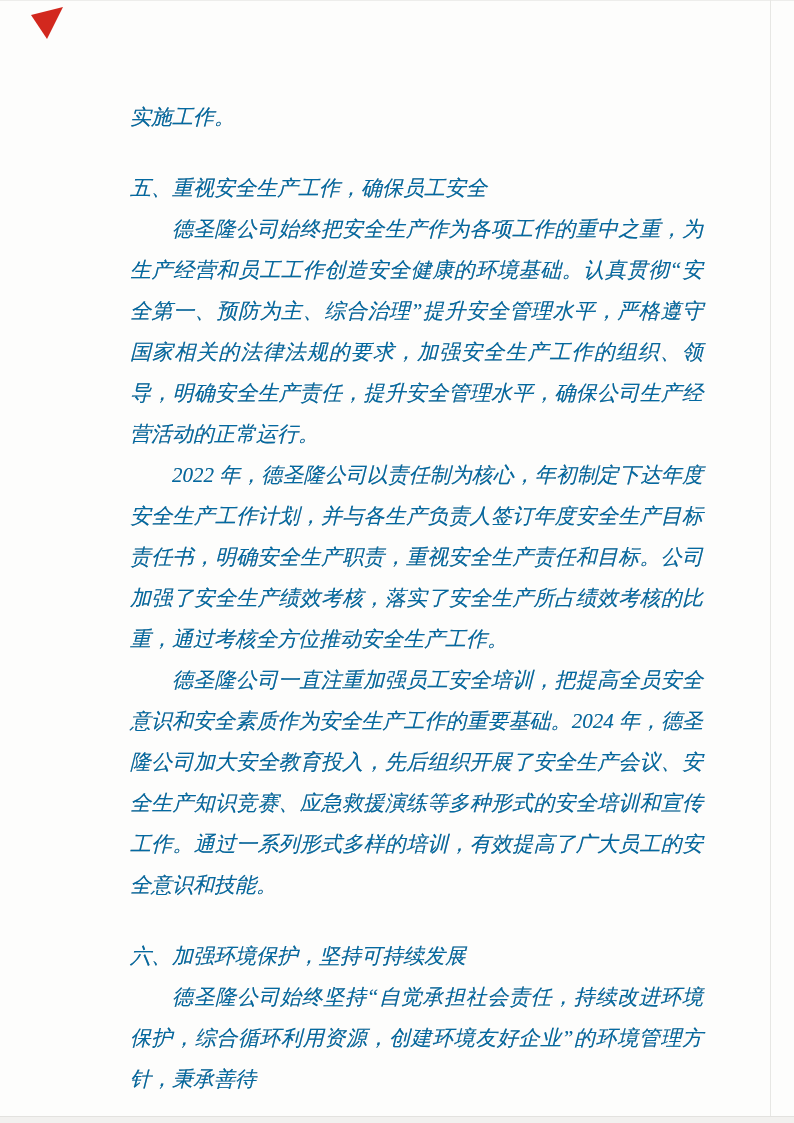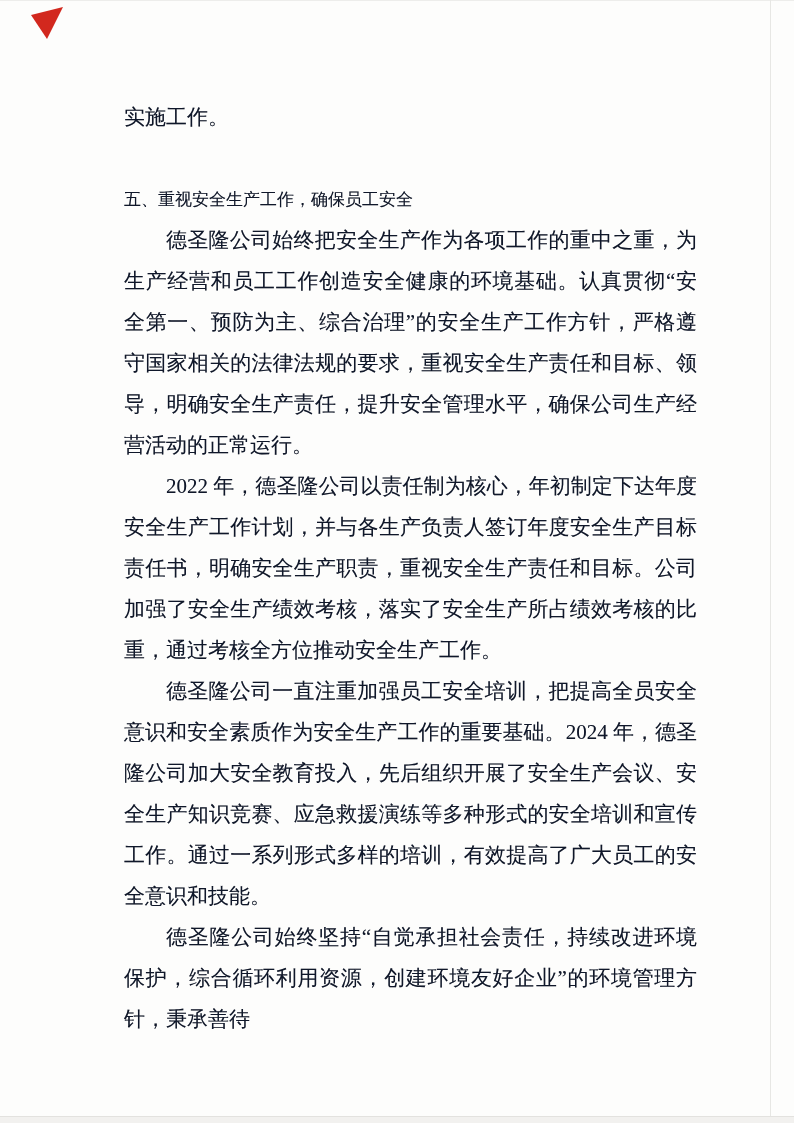--- a/index.html
+++ b/index.html
@@ -12,27 +12,28 @@
   }
   
   .edge-top    { position:absolute; top:0; left:0; right:0; height:1px; background:#ededeb; }
   .edge-right  { position:absolute; top:0; bottom:0; left:770px; width:1px; background:#e7e7e4; }
   .edge-bottom { position:absolute; left:0; right:0; top:1116px; height:7px;
                  background:#f2f1ef; border-top:1px solid #e3e2df; }
   
   .red-mark { position:absolute; left:30px; top:6px; width:34px; height:34px; }
   
   .text-col {
-    position:absolute; left:124px; top:97px; width:573px;
-    font-size:21px; line-height:41px; color:#0f172a;
+    position:absolute; left:130px; top:97px; width:573px;
+    font-size:21px; line-height:41px; color:#0369a1;
     text-align:justify; text-justify:inter-character;
     text-shadow:0 0 0.6px rgba(70,70,70,0.45);
+    font-style:italic;
   }
   .text-col p, .text-col h2 { margin:0; padding:0; }
-  .text-col h2 { font-size:17px; font-weight:normal; margin-top:41px; }
+  .text-col h2 { font-size:21px; font-weight:normal; margin-top:30px; }
   .para { text-indent:2em; }
   .cont { text-align:left; }
 </style>
 </head>
 <body>
 
 <div class="page" style="background: rgb(253, 253, 252);">
 
   <div class="edge-top"></div>
   <div class="edge-right"></div>
@@ -41,23 +42,24 @@
   <svg class="red-mark" viewBox="0 0 34 34" xmlns="http://www.w3.org/2000/svg">
     <polygon id="red-mark-shape" points="1,9 33,1 17,33" fill="#d2281e"></polygon>
   </svg>
 
   <div class="text-col">
 
     <p class="cont">实施工作。</p>
 
     <h2>五、重视安全生产工作，确保员工安全</h2>
 
-    <p class="para">德圣隆公司始终把安全生产作为各项工作的重中之重，为生产经营和员工工作创造安全健康的环境基础。认真贯彻“安全第一、预防为主、综合治理”的安全生产工作方针，严格遵守国家相关的法律法规的要求，重视安全生产责任和目标、领导，明确安全生产责任，提升安全管理水平，确保公司生产经营活动的正常运行。</p>
+    <p class="para">德圣隆公司始终把安全生产作为各项工作的重中之重，为生产经营和员工工作创造安全健康的环境基础。认真贯彻“安全第一、预防为主、综合治理”提升安全管理水平，严格遵守国家相关的法律法规的要求，加强安全生产工作的组织、领导，明确安全生产责任，提升安全管理水平，确保公司生产经营活动的正常运行。</p>
 
     <p class="para">2022 年，德圣隆公司以责任制为核心，年初制定下达年度安全生产工作计划，并与各生产负责人签订年度安全生产目标责任书，明确安全生产职责，重视安全生产责任和目标。公司加强了安全生产绩效考核，落实了安全生产所占绩效考核的比重，通过考核全方位推动安全生产工作。</p>
 
     <p class="para">德圣隆公司一直注重加强员工安全培训，把提高全员安全意识和安全素质作为安全生产工作的重要基础。2024 年，德圣隆公司加大安全教育投入，先后组织开展了安全生产会议、安全生产知识竞赛、应急救援演练等多种形式的安全培训和宣传工作。通过一系列形式多样的培训，有效提高了广大员工的安全意识和技能。</p>
 
+    <h2>六、加强环境保护，坚持可持续发展</h2>
 
     <p class="para">德圣隆公司始终坚持“自觉承担社会责任，持续改进环境保护，综合循环利用资源，创建环境友好企业”的环境管理方针，秉承善待</p>
 
   </div>
 </div>
 
 </body></html>

